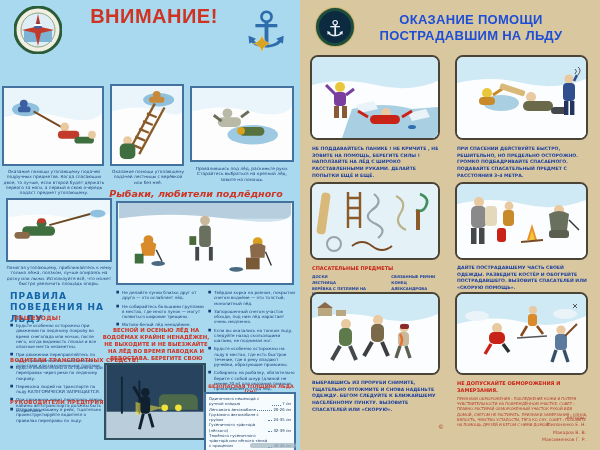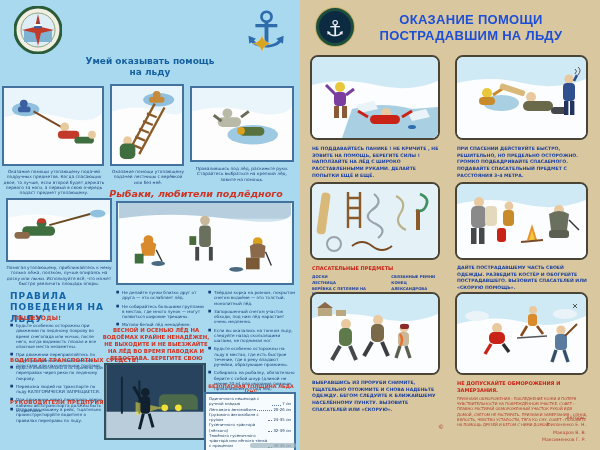--- a/index.html
+++ b/index.html
@@ -71,25 +71,25 @@
       <circle cx="24" cy="24" r="17" fill="#dfeef6" stroke="#8aa77f" stroke-width="1"></circle>
       <rect x="10" y="24" width="28" height="12" fill="#7fb3d4"></rect>
       <polygon points="24,8 27,21 40,24 27,27 24,40 21,27 8,24 21,21" fill="#c23b2a"></polygon>
       <polygon points="24,14 25.5,22 24,24 22.5,22" fill="#2c4f86"></polygon>
       <rect x="20" y="18" width="8" height="2.2" fill="#fff"></rect>
       <rect x="20" y="20.2" width="8" height="2.2" fill="#3a62a8"></rect>
       <rect x="20" y="22.4" width="8" height="2.2" fill="#c23b2a"></rect>
     </svg>
 
     <div class="lp-title">
+      <div>ВНИМАНИЕ!</div>
     </div>
 
     <div class="lp-anchor">⚓<span class="star">✦</span></div>
 
-    <div class="lp-subtitle">Умей оказывать помощь на льду</div>
 
     <div class="panel" style="left:2px;top:86px;width:102px;height:80px;">
       <svg viewBox="0 0 100 78">
         <rect width="100" height="78" fill="#e9f5fb"></rect>
         <path d="M0 30 Q30 22 60 30 T100 26 V78 H0 Z" fill="#fdfdfd"></path>
         <ellipse cx="22" cy="22" rx="14" ry="7" fill="#8fc0dd"></ellipse>
         <circle cx="20" cy="16" r="4" fill="#3b5fa0"></circle>
         <rect x="14" y="19" width="13" height="6" rx="3" fill="#3b5fa0"></rect>
         <line x1="30" y1="24" x2="62" y2="42" stroke="#7a4a22" stroke-width="2"></line>
         <circle cx="62" cy="40" r="4.5" fill="#e9c9a0"></circle>

